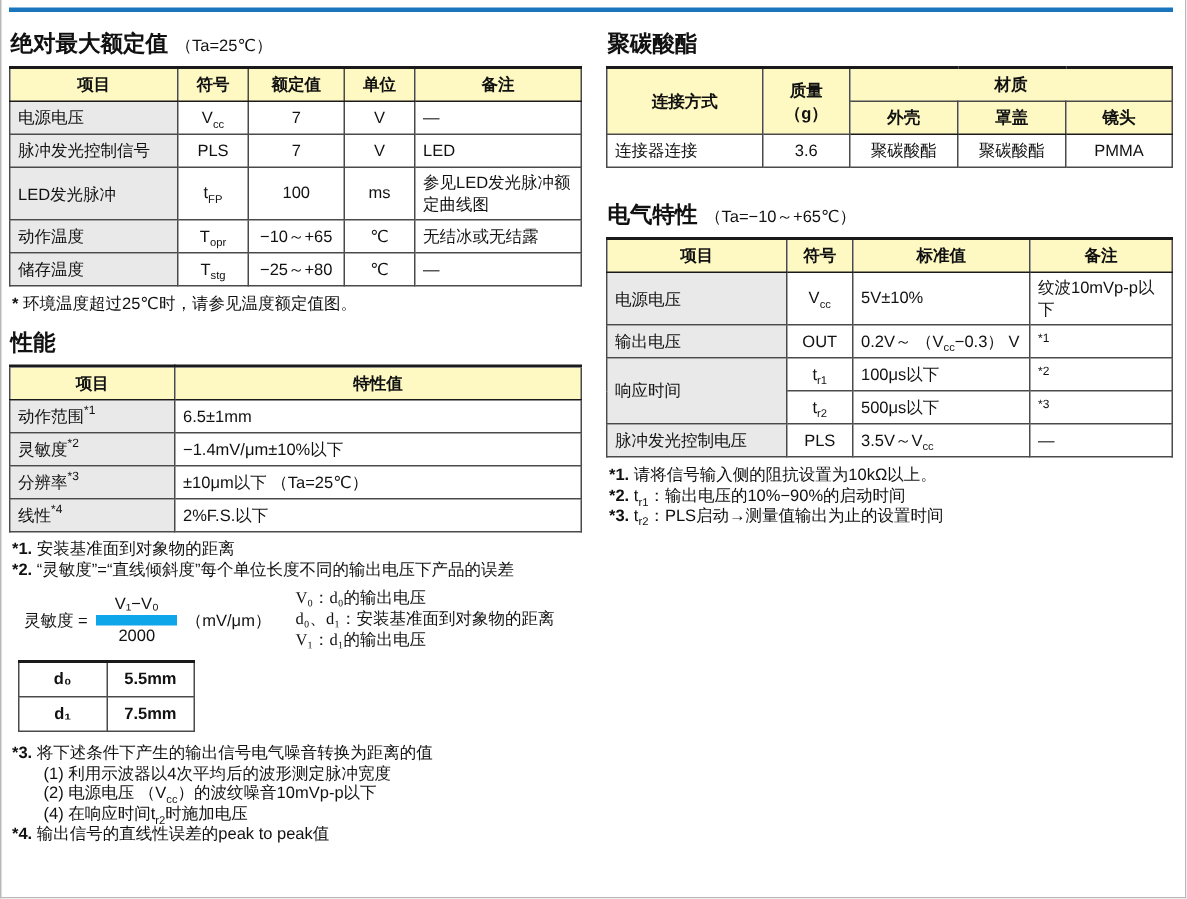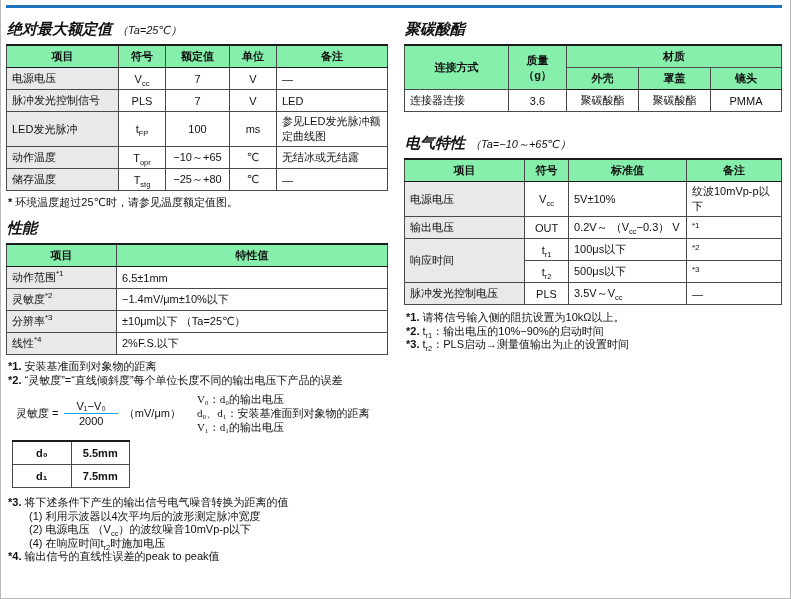--- a/index.html
+++ b/index.html
@@ -5,39 +5,39 @@
   html,body {margin:0; padding:0; background:#fff;}
   body {font-family:"Liberation Sans","DejaVu Sans",sans-serif; color:#111;}
   .page {position:relative; width:791px; height:599px; box-sizing:border-box;
          border-left:1px solid #b9b9b9; border-right:1px solid #b9b9b9; border-bottom:1px solid #b9b9b9;
          padding:5px 8px 0 5px; overflow:hidden; background:#fff;}
   .title {font-size:18px; font-weight:bold; padding:2px 0 5px 3px; letter-spacing:.5px;}
   .rule {height:3px; background:#1b75bc; margin:0 0 10px 0;}
   .columns {display:flex; gap:16px;}
   .col-left {width:382px; flex:none;}
   .col-right {flex:1; min-width:0;}
-  .sec-head {margin:2px 0 5px 1px; white-space:nowrap;font-style:italic;}
+  .sec-head {margin:2px 0 5px 1px; white-space:nowrap;}
   .sec-title {font-size:15px; font-weight:bold;}
   .sec-cond {font-size:11px; margin-left:5px;}
   table.tbl {border-collapse:collapse; width:100%; font-size:11px; border-top:2px solid #1a1a1a; border-bottom:1.5px solid #1a1a1a; table-layout:fixed;}
   .tbl th,.tbl td {border:1px solid #4a4a4a; padding:2px 5px; height:17px; vertical-align:middle; overflow:hidden;}
-  .tbl th {background:#86efac; font-weight:bold; text-align:center;}
+  .tbl th {background:#fef9c3; font-weight:bold; text-align:center;}
   .tbl thead tr:last-child th {border-bottom:1.5px solid #1a1a1a;}
   td.shade {background:#e9e9e9;margin-top:28px;}
   .ctr {text-align:center;}
   sub {font-size:7.5px; line-height:0;}
   .supmark {font-size:8px; vertical-align:top; line-height:1;}
   .footnote {font-size:11px; margin:4px 0 9px 2px;}
   .nblock {margin-left:2px;}
   .nline {font-size:11px; line-height:13.5px;}
   .nmark {font-weight:bold;}
   .ind1 {padding-left:21px;}
   .formula {display:flex; align-items:center; margin:5px 0 6px 8px; font-size:11px;}
   .frac {display:inline-flex; flex-direction:column; text-align:center; margin:0 6px;}
-  .frac .num {border-bottom:1px solid #0ea5e9; padding:0 12px 1px;}
+  .frac .num {border-bottom:7px solid #0ea5e9; padding:0 12px 1px;}
   .frac .den {padding-top:1px;}
   .f-defs {margin-left:16px; line-height:14px; font-size:11px;font-family:Liberation Serif, serif;}
   table.dtab {width:118px; margin:6px 0 8px 4px;font-weight:bold;}
   .dtab td {height:18px;}
   .mt-sec {margin-top:22px;}
   
   .absmax col.c1{width:112px}.absmax col.c2{width:47px}.absmax col.c3{width:64px}.absmax col.c4{width:47px}
   .perf col.c1{width:110px}
   .pack col.c1{width:104px}.pack col.c2{width:58px}.pack col.c3{width:72px}.pack col.c4{width:72px}
   .elec col.c1{width:120px}.elec col.c2{width:44px}.elec col.c3{width:118px}

